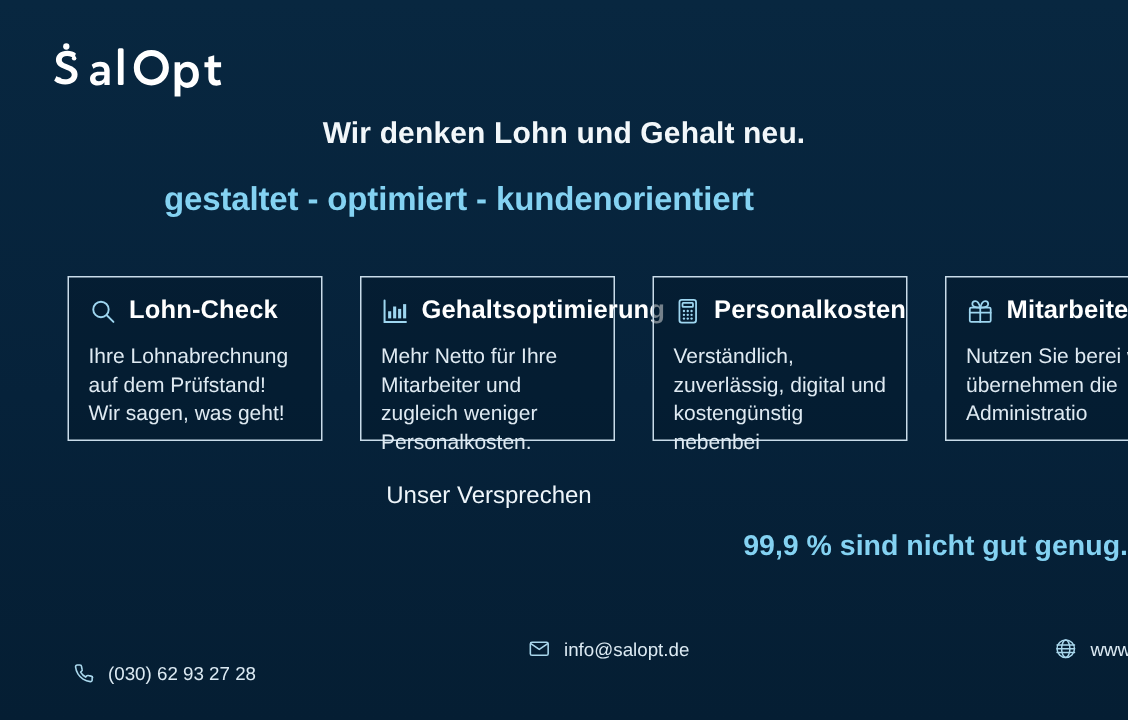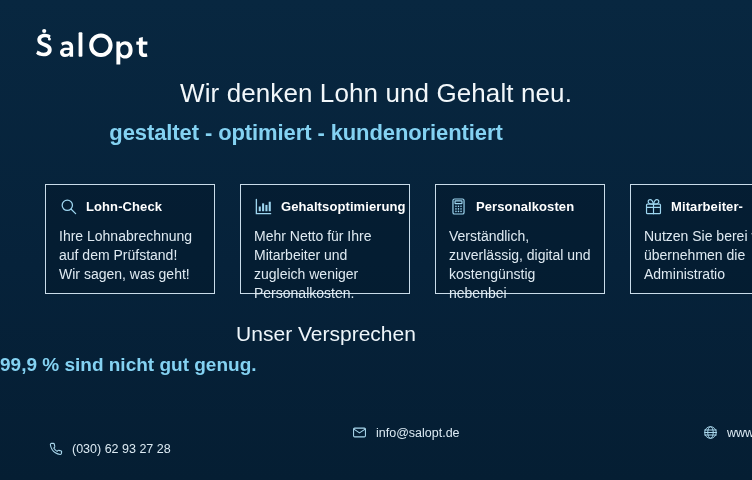--- a/index.html
+++ b/index.html
@@ -37,22 +37,22 @@
   }
   .logo-svg { display: block; }
 
   
   .headline {
     position: absolute;
     left: 0;
     top: 78px;
     width: 752px;
     text-align: center;
-    font-size: 26px;
-    font-weight: 400;
+    font-size: 20px;
+    font-weight: 700;
     letter-spacing: .1px;
     color: #f2f7fa;
   }
   .subheadline {
     position: absolute;
     left: 0;
     top: 120px;
     width: 612px;
     text-align: center;
     font-size: 22px;
@@ -88,50 +88,50 @@
   }
   .card-icon {
     flex: 0 0 auto;
     width: 19px;
     height: 19px;
     display: block;
     color: #9ed6f0;
   }
   .card-icon svg { display: block; width: 19px; height: 19px; }
   .card-title {
-    font-size: 13px;
+    font-size: 17px;
     font-weight: 700;
     color: #ffffff;
     letter-spacing: .1px;
     white-space: nowrap;
   }
   .card-body {
     font-size: 14px;
     line-height: 19px;
     color: #dfeaf2;
     font-weight: 400;
   }
 
   
   .promise-label {
     position: absolute;
     left: 0;
     top: 322px;
     width: 652px;
     text-align: center;
-    font-size: 21px;
+    font-size: 16px;
     font-weight: 400;
     color: #eef5fa;
   }
   .promise-value {
     position: absolute;
     left: 0;
     top: 354px;
     width: 752px;
-    text-align: left;
+    text-align: right;
     font-size: 19px;
     font-weight: 700;
     color: #84d2f2;
   }
 
   
   .footer {
     position: absolute;
     left: 0;
     top: 425px;

